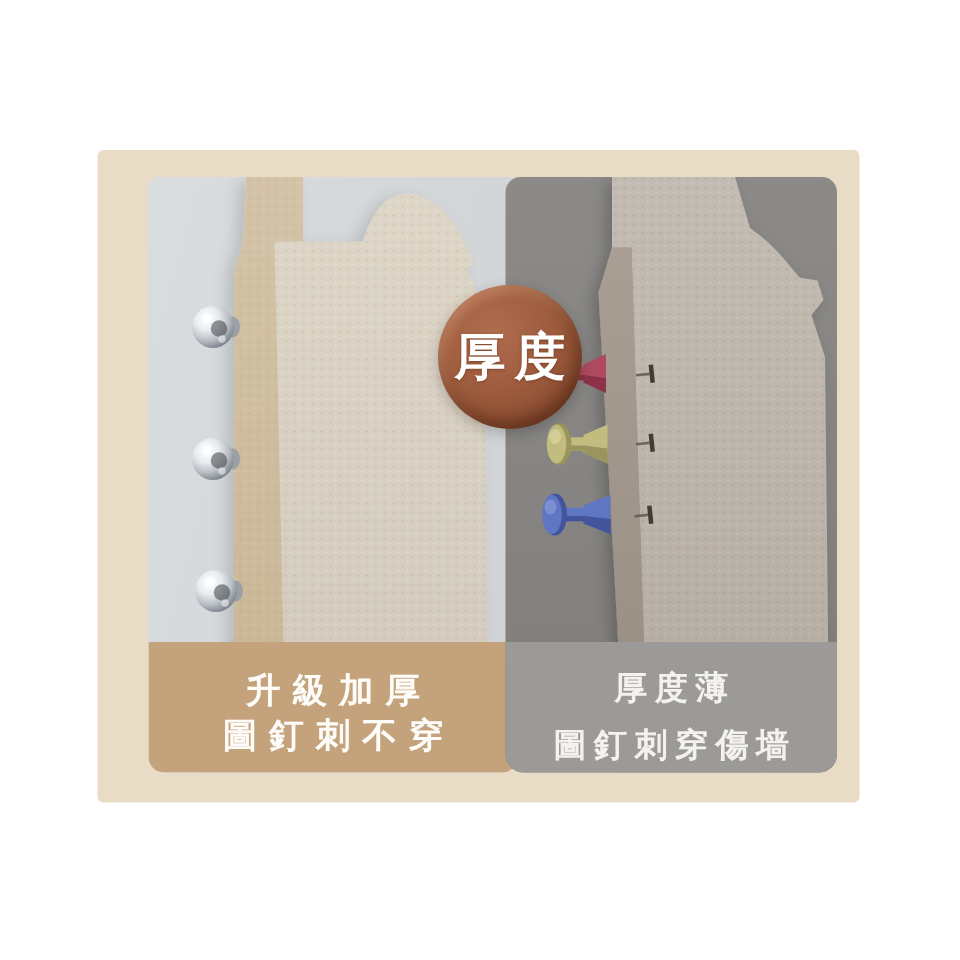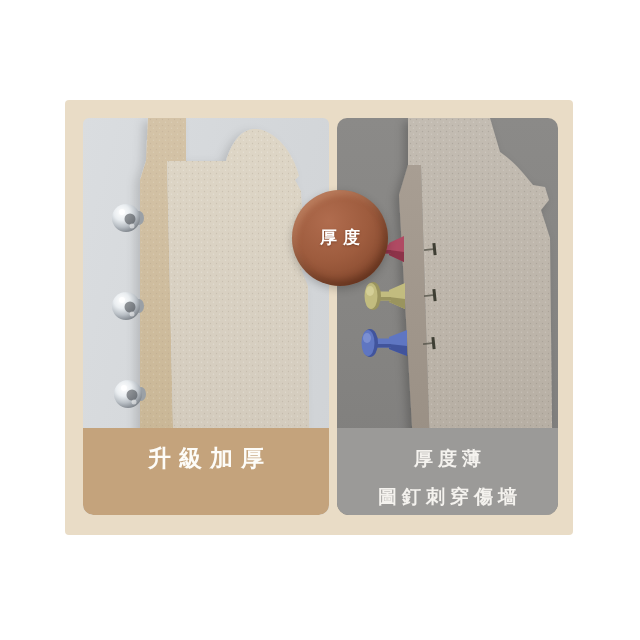--- a/index.html
+++ b/index.html
@@ -6,54 +6,54 @@
   .stage{
     position:relative;width:640px;height:640px;background:#ffffff;overflow:hidden;
     font-family:"Liberation Sans","DejaVu Sans",sans-serif;
   }
   .frame{
     position:absolute;left:65px;top:100px;width:508px;height:435px;
     background:#e9dcc6;border-radius:4px;
   }
   .panel{position:absolute;top:118px;height:397px;overflow:hidden;}
   .panel-left{
-    left:83px;width:246px;
+    left:99px;width:246px;
     background:linear-gradient(105deg,#dadde0 0%,#d4d7da 55%,#d0d3d6 100%);
-    border-radius:6px 6px 10px 10px;z-index:10;font-family:Liberation Mono, monospace;
+    border-radius:6px 6px 10px 10px;z-index:10;
   }
   .panel-right{
     left:337px;width:221px;
     background:linear-gradient(180deg,#8b8a88 0%,#858482 55%,#7e7d7b 100%);
     border-radius:10px 10px 12px 12px;z-index:10;
   }
   .board-svg{position:absolute;left:0;top:0;display:block;}
   .caption-band{
     position:absolute;left:0;top:310px;width:100%;height:87px;
     display:flex;flex-direction:column;align-items:center;justify-content:flex-start;
     box-sizing:border-box;z-index:5;
   }
   .caption-band.left{background:#c4a37c;border-radius:0 0 10px 10px;padding-top:17px;}
   .caption-band.right{background:#9b9a98;border-radius:0 0 12px 12px;padding-top:19px;}
   .cap1-l,.cap2-l{
     color:#fdfcf8;font-weight:bold;font-size:23px;line-height:30px;
     letter-spacing:8px;text-indent:8px;white-space:nowrap;
   }
   .cap1-r,.cap2-r{
-    color:#f4f2ee;font-weight:bold;font-size:19px;line-height:23px;
+    color:#f4f2ee;font-weight:bold;font-size:22px;line-height:23px;
     letter-spacing:5px;text-indent:5px;white-space:nowrap;
   }
   .cap2-r{margin-top:15px;}
   .badge{
     position:absolute;left:292px;top:190px;width:96px;height:96px;border-radius:50%;
     background:radial-gradient(circle at 38% 32%, #b06c4e 0%, #9e5c3e 45%, #874a2f 78%, #71381f 100%);
     box-shadow:inset -3px -5px 9px rgba(55,22,8,.45), inset 3px 4px 7px rgba(255,205,170,.30), 0 3px 9px rgba(0,0,0,.22);
     z-index:30;display:flex;flex-direction:column;align-items:center;justify-content:center;
   }
   .badge-line{
-    color:#ffffff;font-weight:bold;font-size:17px;line-height:30px;
+    color:#ffffff;font-weight:bold;font-size:34px;line-height:30px;
     letter-spacing:6px;text-indent:6px;white-space:nowrap;
     text-shadow:0 1px 2px rgba(90,40,15,.5);
   }
 </style>
 </head>
 <body>
 
 <div class="stage">
   <div class="frame"></div>
 
@@ -110,20 +110,21 @@
         <ellipse cx="13" cy="0" rx="5" ry="7" fill="#9aa0a6"></ellipse>
         <circle r="14" fill="url(#metal)"></circle>
         <circle cx="4" cy="1" r="5.5" fill="#3c4046" opacity="0.55"></circle>
         <circle cx="-4" cy="-6" r="3" fill="#ffffff" opacity="0.9"></circle>
         <circle cx="6" cy="8" r="2.5" fill="#ffffff" opacity="0.5"></circle>
       </g>
     </svg>
 
     <div class="caption-band left">
       <div class="cap1-l">升級加厚</div>
+      <div class="cap2-l">圖釘刺不穿</div>
     </div>
   </section>
 
   <section class="panel panel-right">
     <svg class="board-svg" width="221" height="397" viewBox="0 0 221 397">
       <defs>
         <linearGradient id="faceR" x1="0" y1="0" x2="0" y2="1">
           <stop offset="0" stop-color="#c3bcb2"></stop>
           <stop offset="0.55" stop-color="#bcb4a9"></stop>
           <stop offset="1" stop-color="#b2aa9f"></stop>

